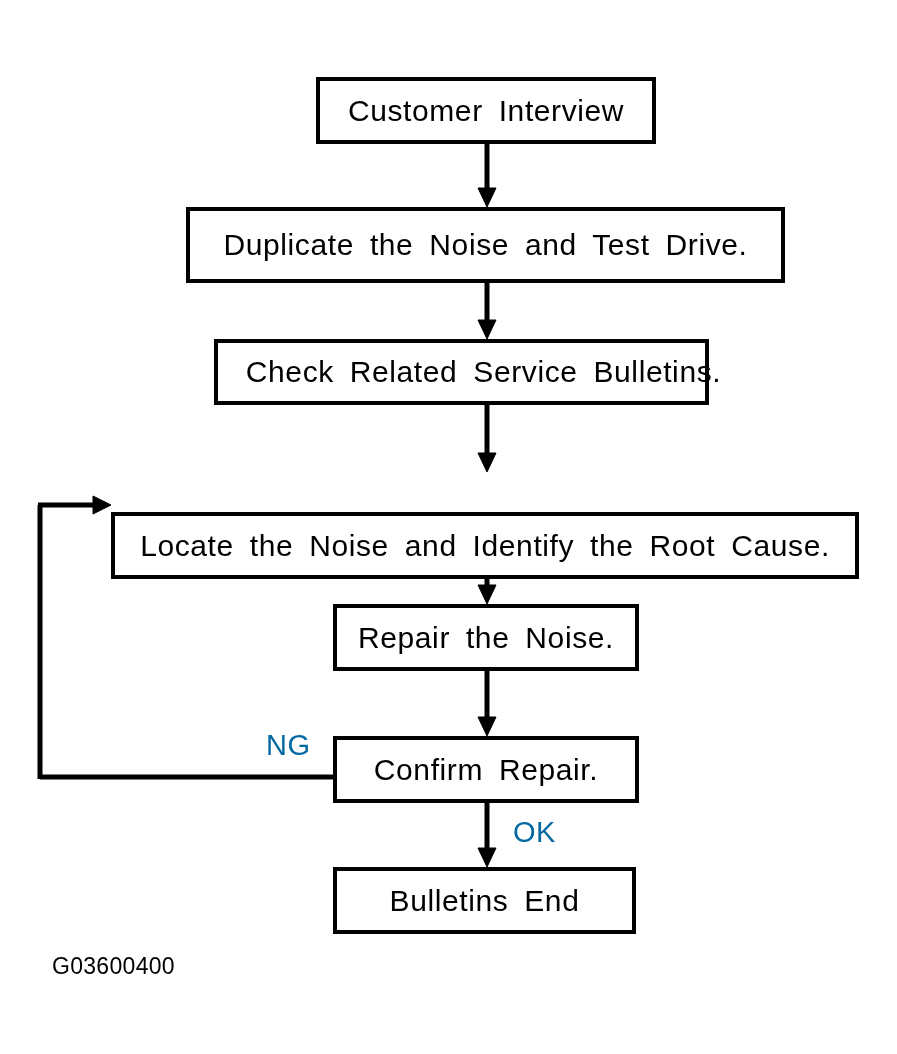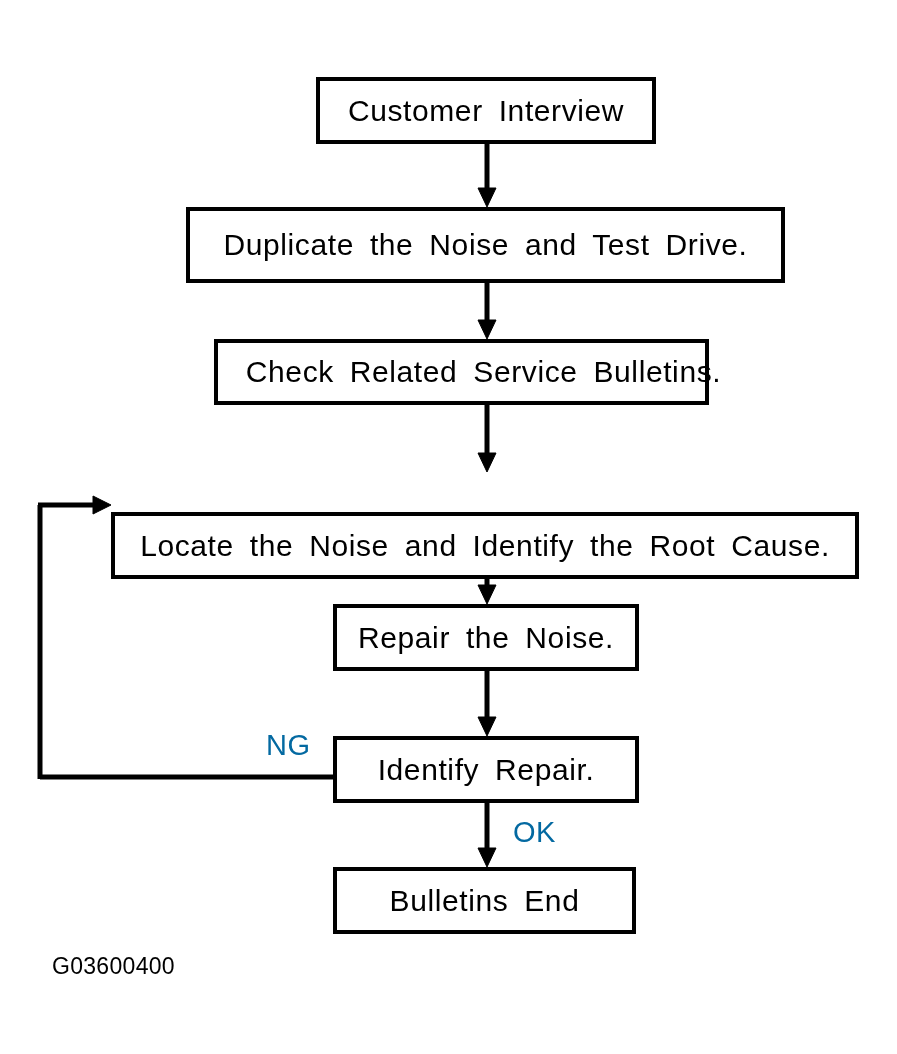--- a/index.html
+++ b/index.html
@@ -138,21 +138,21 @@
 
   <div class="node" id="node-locate-noise">
     <span class="node-label">Locate the Noise and Identify the Root Cause.</span>
   </div>
 
   <div class="node" id="node-repair-cause">
     <span class="node-label">Repair the Noise.</span>
   </div>
 
   <div class="node" id="node-confirm-repair">
-    <span class="node-label">Identify Repair.</span>
+    <span class="node-label">Confirm Repair.</span>
   </div>
 
   <div class="node" id="node-inspection-end">
     <span class="node-label">Bulletins End</span>
   </div>
 
   <div class="edge-label" id="label-ng">NG</div>
   <div class="edge-label" id="label-ok">OK</div>
 
   <div class="caption" id="caption-id">G03600400</div>

